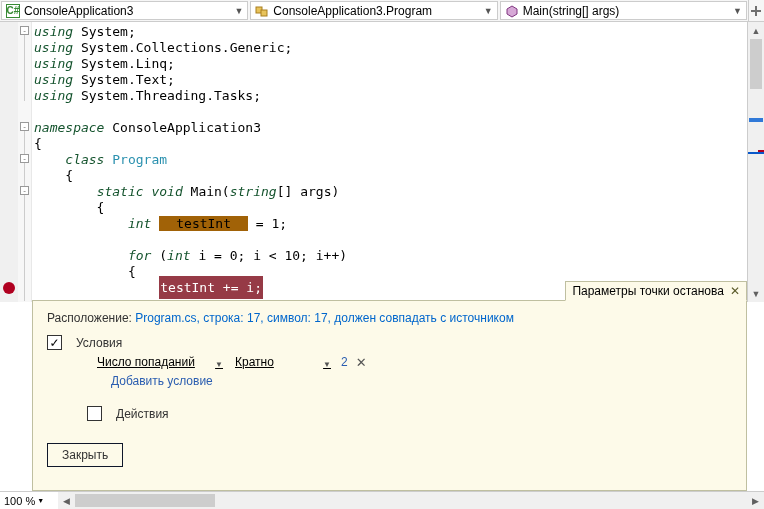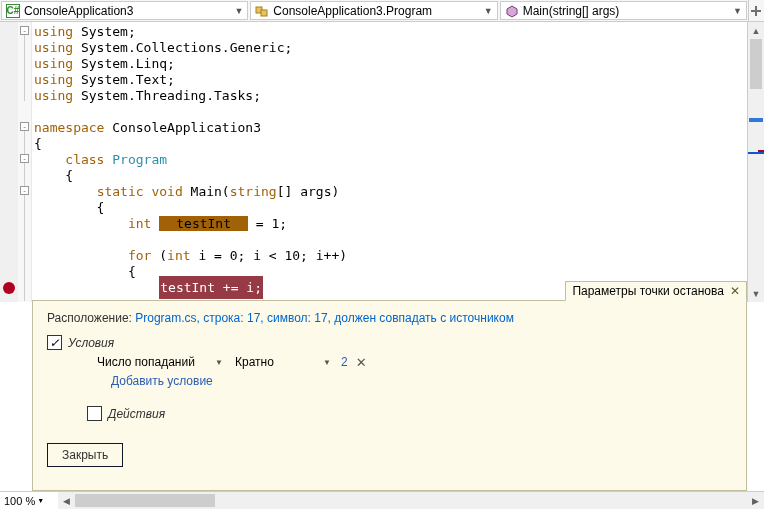--- a/index.html
+++ b/index.html
@@ -71,21 +71,21 @@
   .code {
     flex: 1;
     font-family: Consolas, monospace;
     font-size: 13px;
     line-height: 16px;
     padding: 2px 0 0 2px;
     white-space: pre;
     position: relative;
     color: #000;
   }
-  .kw { color: #a16207; }
+  .kw { color: #14532d; font-style: italic; }
   .type { color: #2b91af; }
   .highlight-bg { background: #a16207; padding: 0 17px; }
   .bp-highlight {
     background: #963a46;
     color: #fff;
     padding: 4px 1px;
   }
 
   .vscroll {
     width: 17px;
@@ -114,34 +114,35 @@
     border: 1px solid #bfbfa0;
     border-bottom: 1px solid #fdfae9;
     padding: 2px 6px;
     display: flex; align-items: center; gap: 6px;
     height: 20px;
   }
   .panel-title .x { font-size: 12px; color: #5a5a2a; cursor: pointer; }
   .panel-body { padding: 10px 14px 8px 14px; font-size: 12px; color: #333; }
   .loc-row { margin-bottom: 10px; }
   .link { color: #0066cc; }
-  .chk-row { display: flex; align-items: center; gap: 6px; margin-bottom: 4px; font-style: italic; }
+  .chk-row { display: flex; align-items: center; gap: 14px; margin-bottom: 4px; }
   .chk {
     width: 15px; height: 15px; border: 1px solid #333; background: #fff;
     display: flex; align-items: center; justify-content: center;
   }
   .chk.on::after { content: "✓"; font-size: 12px; line-height: 12px; color: #000; }
   .cond-row {
     display: flex; align-items: center; gap: 8px;
     margin: 4px 0 4px 48px;
   }
   .dd-inline {
-    display: flex; align-items: center; gap: 8px;
+    display: flex; align-items: flex-end; gap: 8px;
     padding: 1px 2px;
     color: #000;
+    text-decoration: underline;
   }
   .dd-inline .tri { font-size: 8px; color: #555; }
   .hit-val { color: #2a5db0; }
   .clear-x { color: #555; font-size: 13px; }
   .add-link { color: #2a5db0; margin-left: 64px; display: block; margin-top: 2px; }
   .close-btn {
     margin-top: 18px;
     display: inline-block;
     border: 1px solid #0f172a;
     background: #fdfae9;

